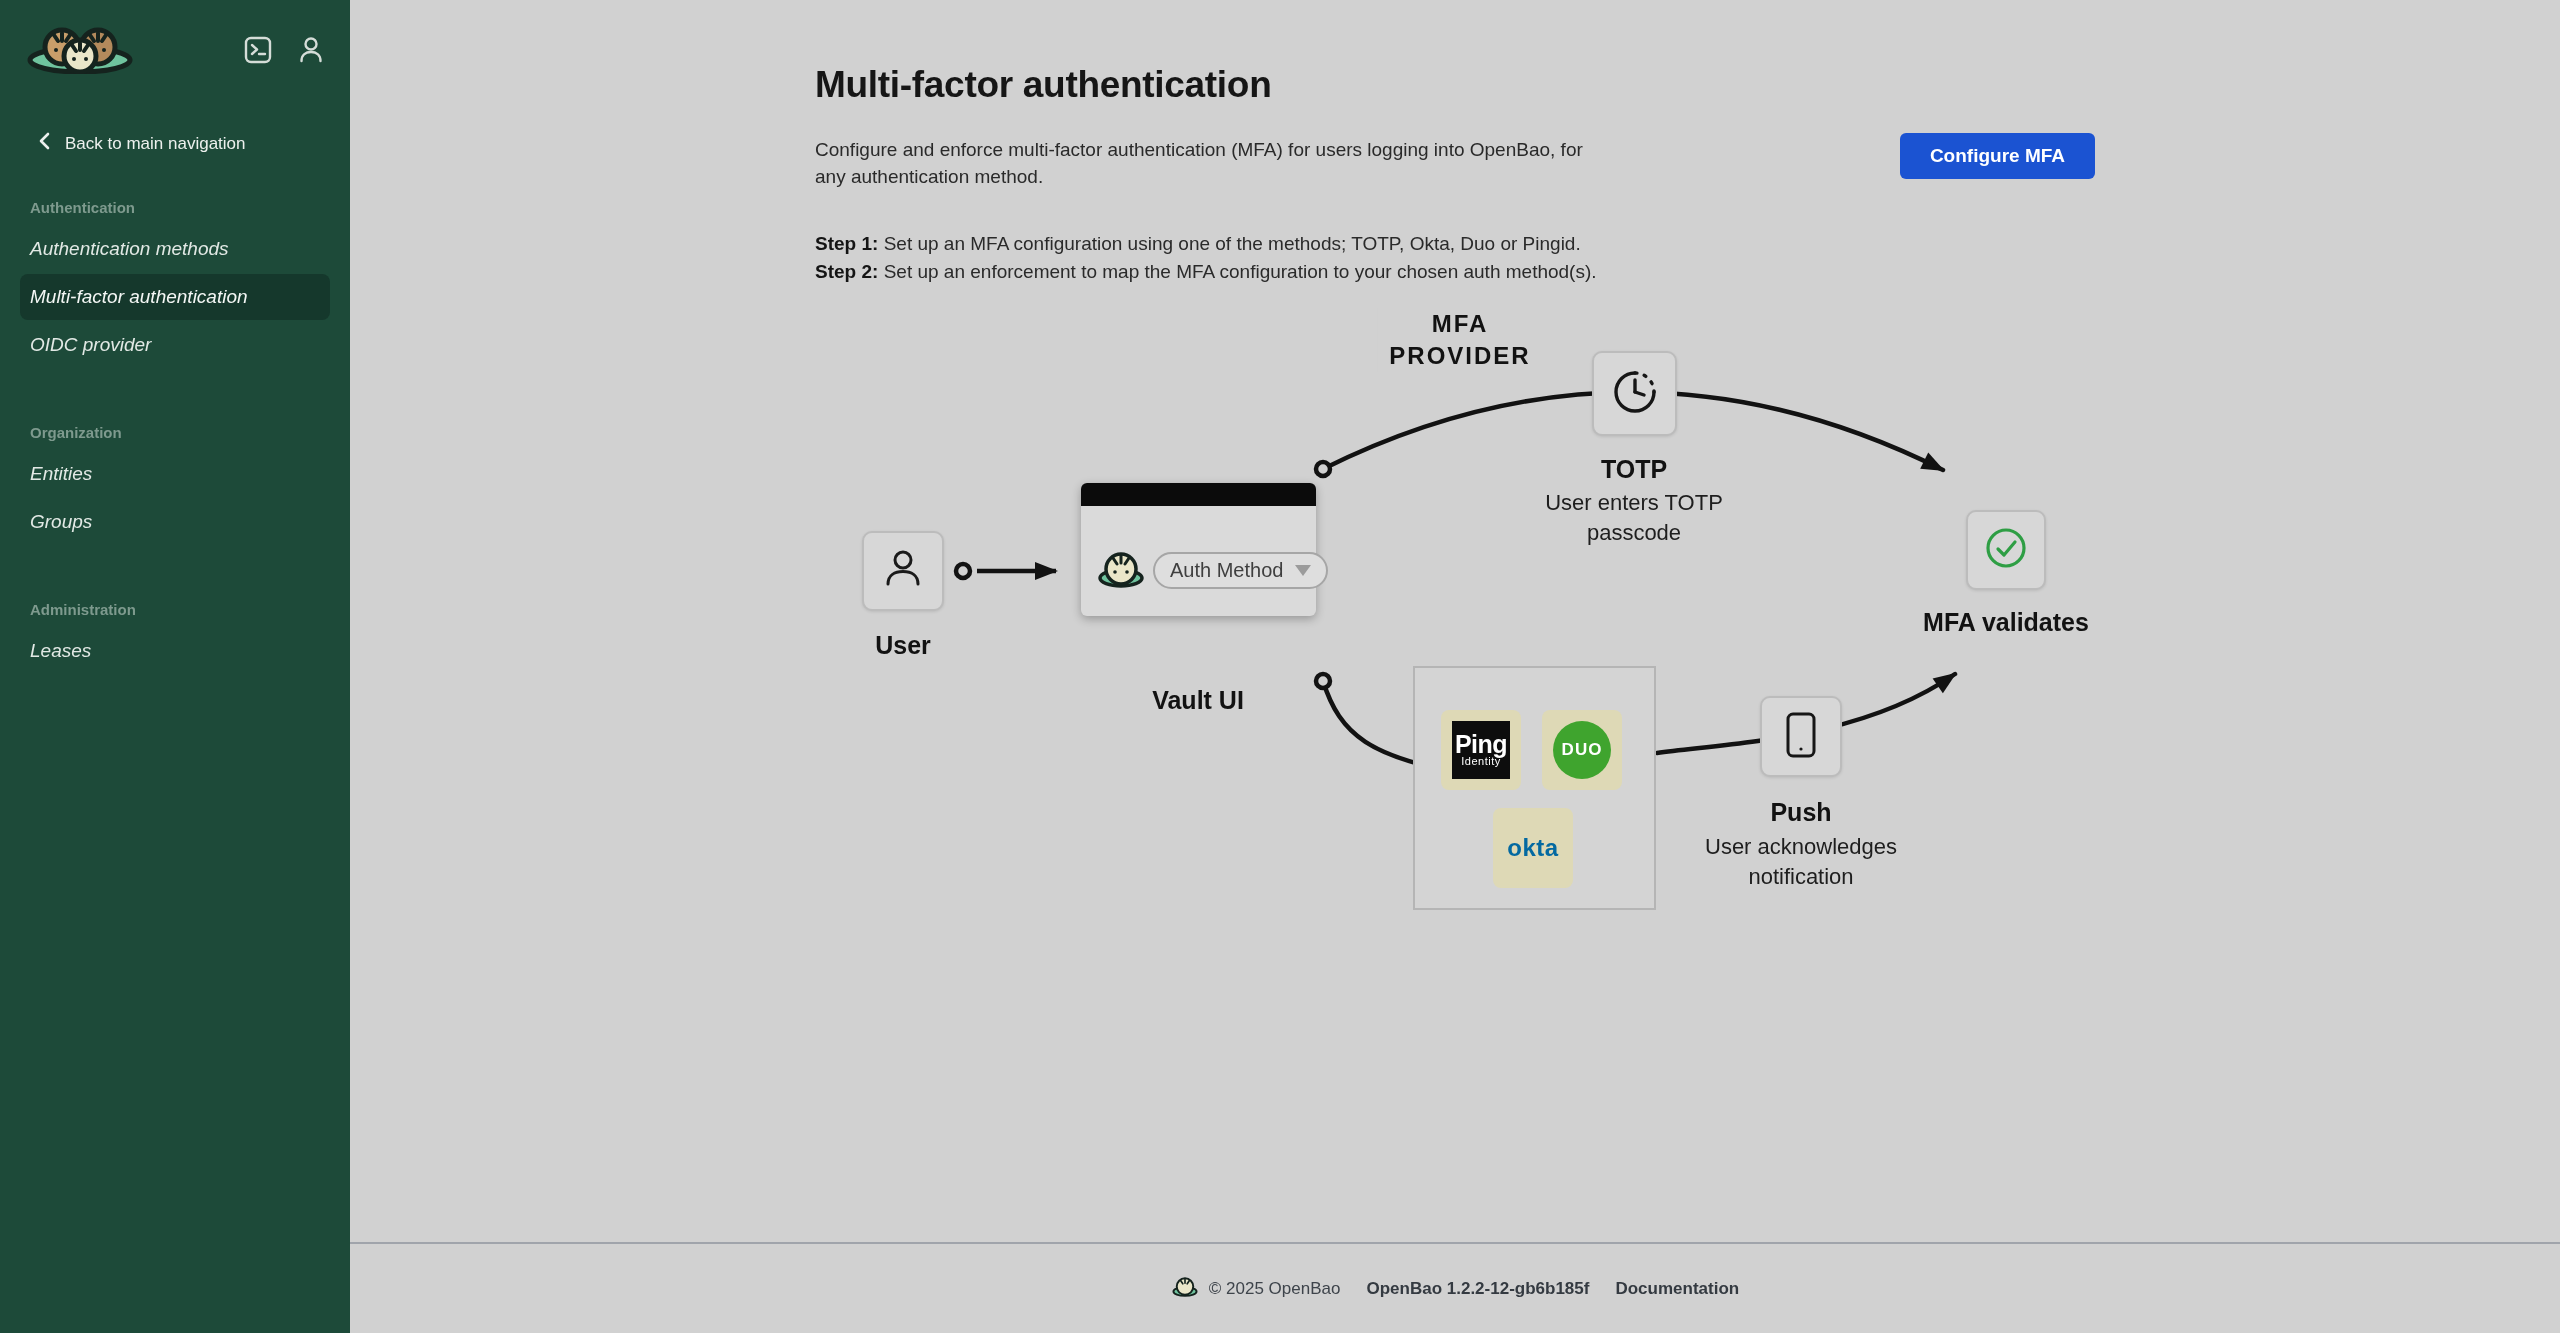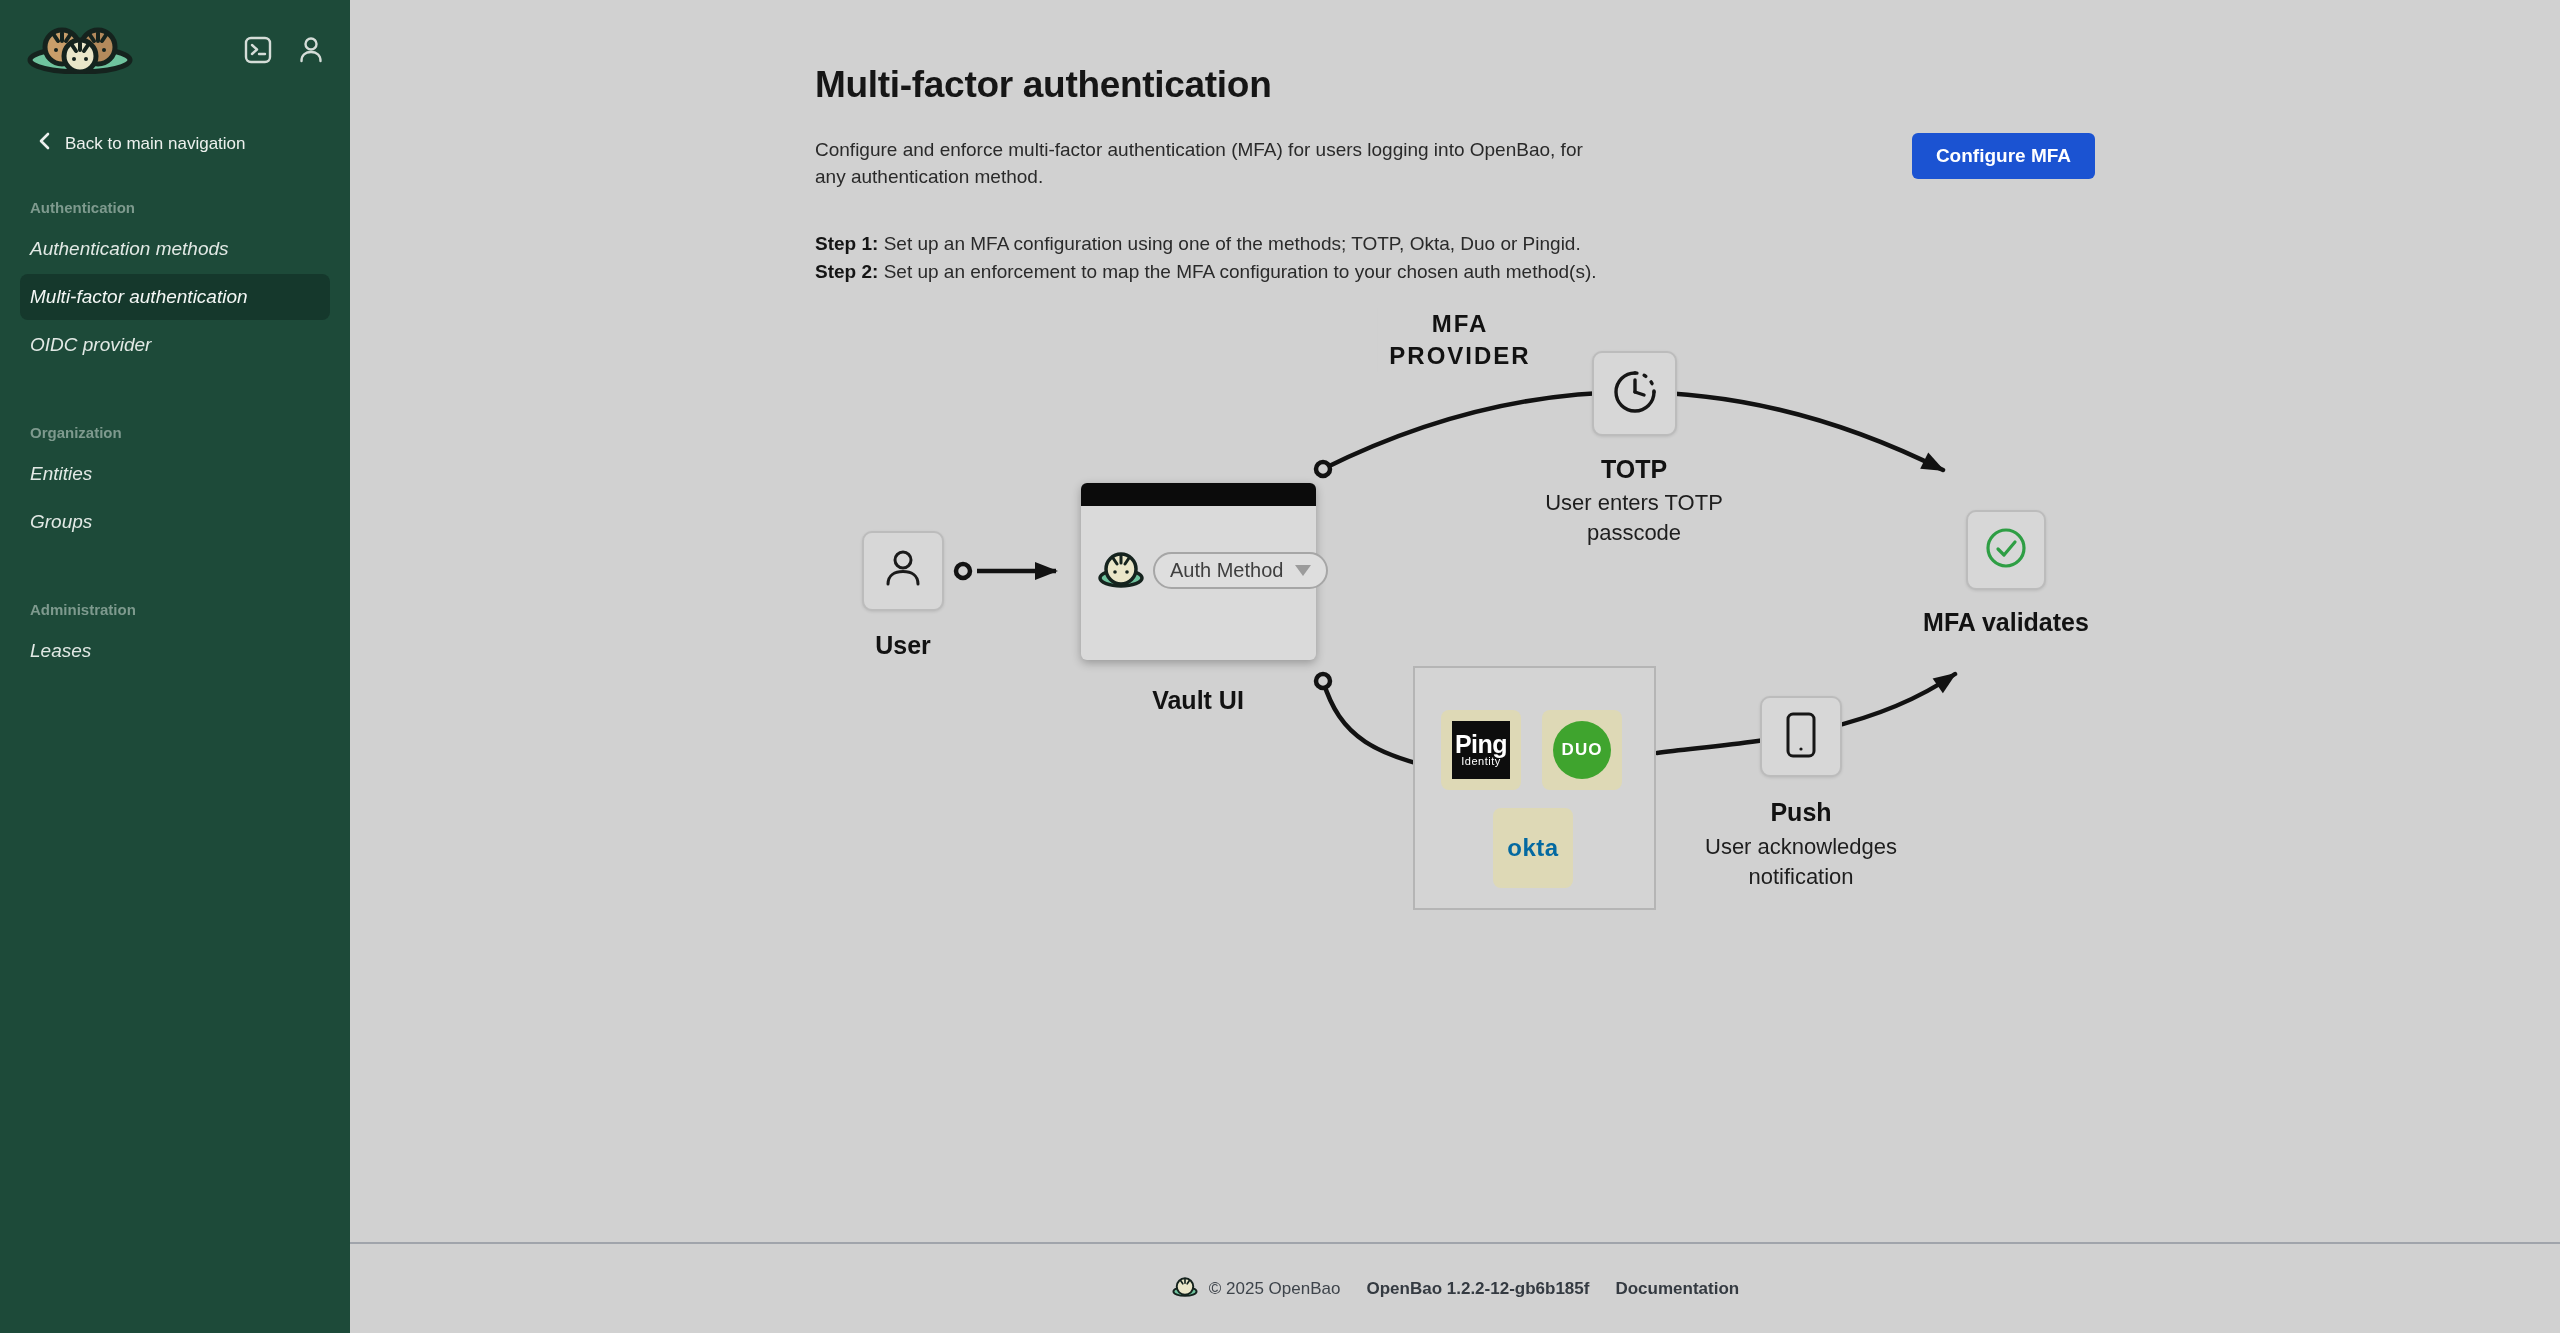--- a/index.html
+++ b/index.html
@@ -25,34 +25,34 @@
   
   .main { position:absolute; left:350px; top:0; width:2210px; height:1333px; }
   .content { position:absolute; left:465px; top:0; width:1280px; }
   .page-title { font-size:37px; font-weight:700; color:#161616; margin-top:64px; letter-spacing:-0.3px; }
   .page-desc { margin-top:30px; font-size:19px; line-height:27px; color:#2a2a2a; width:790px; }
   .steps { margin-top:40px; font-size:19px; line-height:28px; color:#2a2a2a; }
   .steps b { color:#141414; }
   .primary-btn {
     position:absolute; right:0; top:133px; background:#1b53d2; color:#fff;
     border:none; border-radius:6px; font-size:19px; font-weight:700;
-    padding:12px 24px; cursor:pointer; font-family:inherit;
+    padding:12px 30px; cursor:pointer; font-family:inherit;
   }
   
   .diagram { position:absolute; left:510px; top:340px; width:1200px; height:580px; }
   .diagram svg.wires { position:absolute; left:0; top:0; z-index:0; }
   .node {
     position:absolute; z-index:2; background:#d7d7d7; border:2px solid #bcbcbc;
     border-radius:10px; display:flex; align-items:center; justify-content:center;
     box-shadow:0 1px 3px rgba(0,0,0,.10);
   }
   .d-label { position:absolute; z-index:3; transform:translateX(-50%); white-space:nowrap; font-size:25px; font-weight:700; color:#121212; }
   .d-desc  { position:absolute; z-index:3; transform:translateX(-50%); text-align:center; font-size:22px; line-height:30px; color:#1e1e1e; }
   .vault-box {
-    position:absolute; left:221px; top:143px; width:235px; height:177px; z-index:2;
+    position:absolute; left:221px; top:143px; width:235px; height:133px; z-index:2;
     background:#dadada; border-radius:6px; box-shadow:0 3px 10px rgba(0,0,0,.28);
   }
   .vault-titlebar { height:23px; background:#0b0b0b; border-radius:6px 6px 0 0; }
   .vault-row { display:flex; align-items:center; gap:8px; padding:42px 10px 0 16px; }
   .auth-pill {
     display:flex; align-items:center; gap:12px; border:2px solid #a6a6a6; background:#dedede;
     border-radius:999px; padding:5px 15px; font-size:20px; color:#3f3f3f; white-space:nowrap;
   }
   .caret-down { width:0; height:0; border-left:8px solid transparent; border-right:8px solid transparent; border-top:11px solid #9b9b9b; }
   .provider-box {

